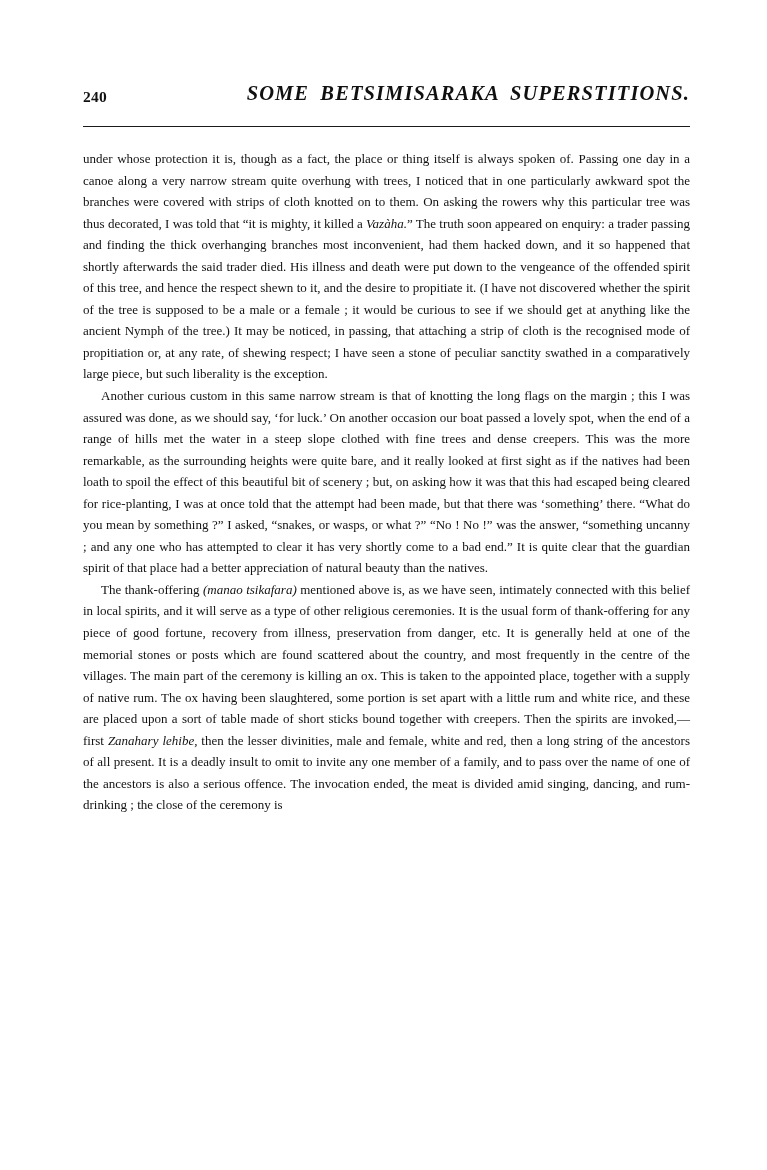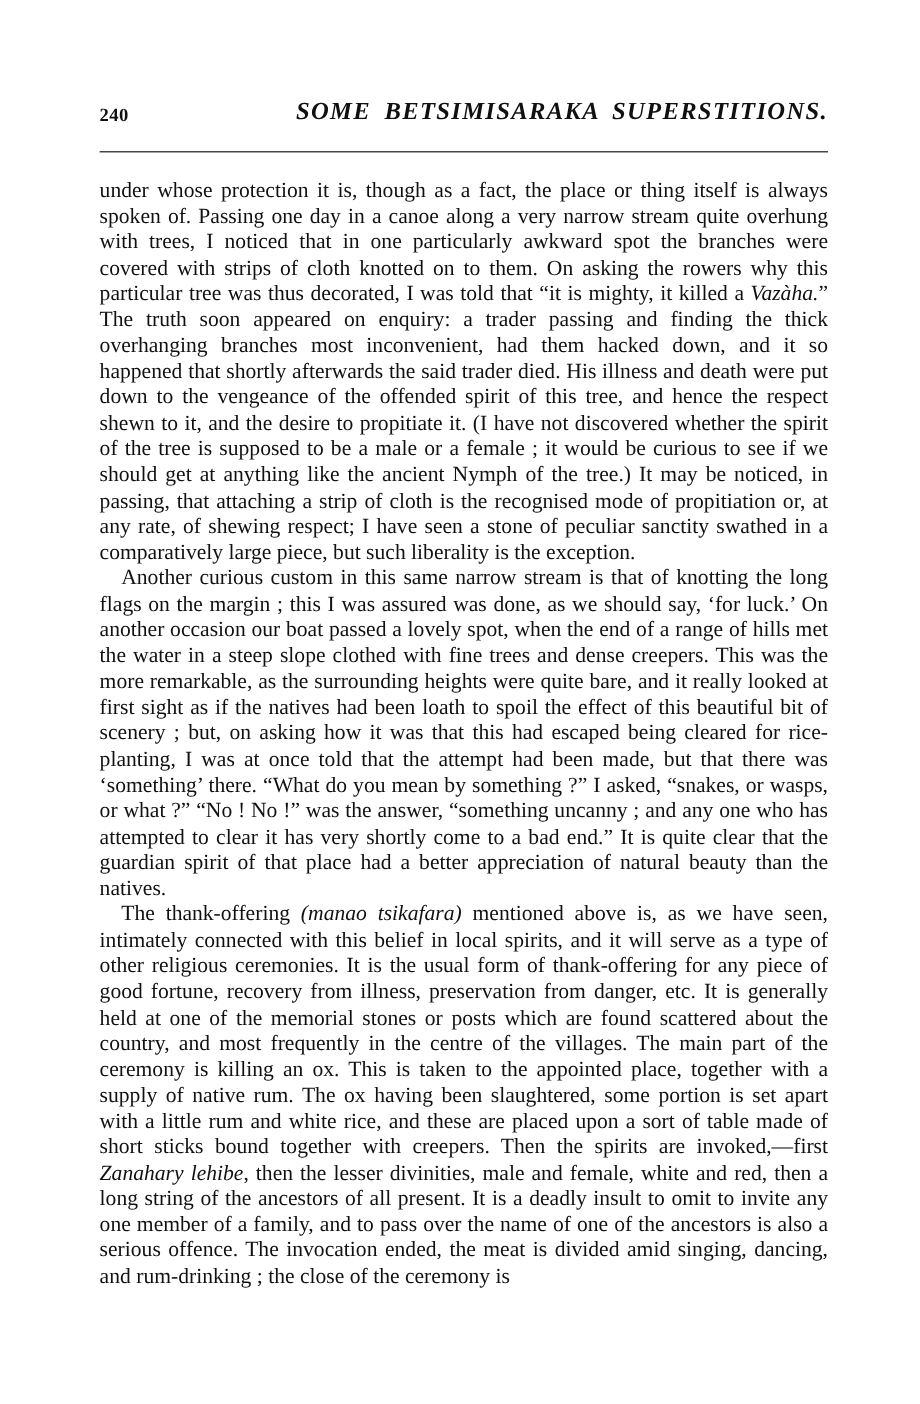--- a/index.html
+++ b/index.html
@@ -66,21 +66,21 @@
     height: 0;
     border-top: 1.7px solid #1a1a1a;
   }
 
   
   .textblock {
     position: absolute;
     left: 83px;
     top: 148px;
     width: 607px;
-    font-size: 18px;
+    font-size: 13px;
     line-height: 21.55px;
     text-align: justify;
     text-justify: inter-word;
     color: #111111;
     -webkit-font-smoothing: none;
   }
   .textblock p {
     margin: 0;
     text-indent: 18px;
     text-align: justify;

